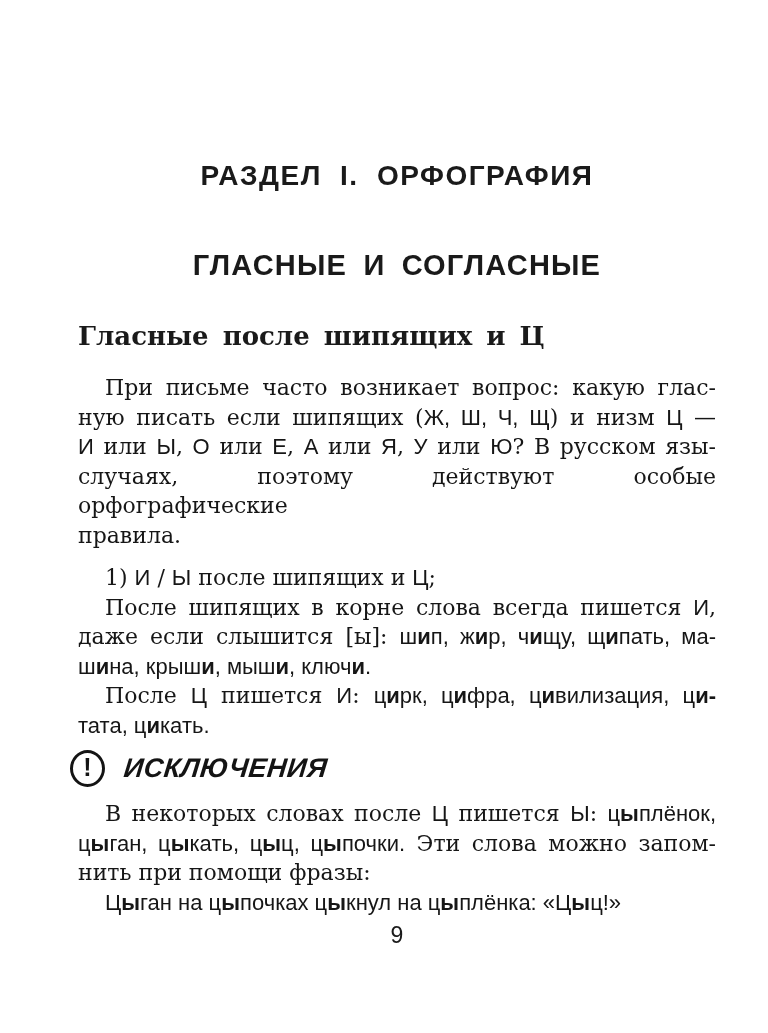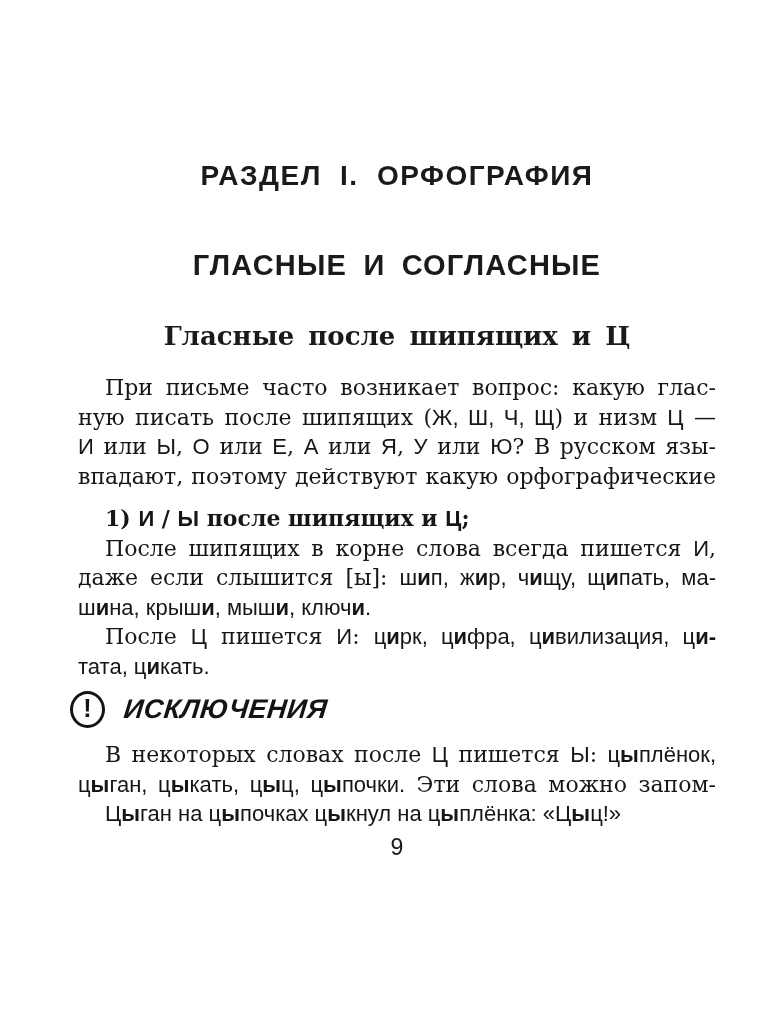--- a/index.html
+++ b/index.html
@@ -34,34 +34,34 @@
     font-family: "Liberation Sans", sans-serif;
     font-weight: 700;
     font-size: 29px;
     line-height: 26px;
     letter-spacing: 1.2px;
     word-spacing: 7px;
     color: #1a1a1a;
   }
   .h3 {
     margin: 42px 0 0 0;
-    text-align: center;
+    text-align: left;
     font-family: "DejaVu Serif", serif;
     font-weight: 700;
     font-size: 26px;
     line-height: 32px;
     word-spacing: 5px;
     color: #1a1a1a;
   }
   .text-blocks {
     margin-top: 21px;
     font-size: 22px;
   }
   .paragraph { margin: 0; }
-  .paragraph.spaced { margin-top: 13px; font-weight: bold; }
+  .paragraph.spaced { margin-top: 13px; }
   .line {
     line-height: 29.5px;
     text-align: justify;
     text-align-last: justify;
     white-space: normal;
   }
   .line.last { text-align-last: left; }
   .line.indent { text-indent: 27px; }
   .seg-serif { font-family: "DejaVu Serif", serif; }
   .seg-sans { font-family: "Liberation Sans", sans-serif; }
@@ -110,42 +110,44 @@
 </head>
 <body>
 
 <div class="page">
   <div class="h1">РАЗДЕЛ I. ОРФОГРАФИЯ</div>
   <div class="h2">ГЛАСНЫЕ И СОГЛАСНЫЕ</div>
   <div class="h3">Гласные после шипящих и Ц</div>
   <div class="text-blocks">
       <div class="paragraph">
         <div class="line indent"><span class="seg-serif">При письме часто возникает вопрос: какую глас-</span></div>
-        <div class="line"><span class="seg-serif">ную писать после шипящих (</span><span class="seg-sans">Ж, Ш, Ч, Щ</span><span class="seg-serif">) и низм </span><span class="seg-sans">Ц</span><span class="seg-serif"> —</span></div>
+        <div class="line"><span class="seg-serif">ную писать если шипящих (</span><span class="seg-sans">Ж, Ш, Ч, Щ</span><span class="seg-serif">) и низм </span><span class="seg-sans">Ц</span><span class="seg-serif"> —</span></div>
         <div class="line"><span class="seg-sans">И</span><span class="seg-serif"> или </span><span class="seg-sans">Ы</span><span class="seg-serif">, </span><span class="seg-sans">О</span><span class="seg-serif"> или </span><span class="seg-sans">Е</span><span class="seg-serif">, </span><span class="seg-sans">А</span><span class="seg-serif"> или </span><span class="seg-sans">Я</span><span class="seg-serif">, </span><span class="seg-sans">У</span><span class="seg-serif"> или </span><span class="seg-sans">Ю</span><span class="seg-serif">? В русском язы-</span></div>
-        <div class="line"><span class="seg-serif">впадают, поэтому действуют какую орфографические</span></div>
+        <div class="line"><span class="seg-serif">случаях, поэтому действуют особые орфографические</span></div>
+        <div class="line last"><span class="seg-serif">правила.</span></div>
       </div>
       <div class="paragraph spaced">
         <div class="line indent last"><span class="seg-serif">1) </span><span class="seg-sans">И</span><span class="seg-serif"> / </span><span class="seg-sans">Ы</span><span class="seg-serif"> после шипящих и </span><span class="seg-sans">Ц</span><span class="seg-serif">;</span></div>
       </div>
       <div class="paragraph">
         <div class="line indent"><span class="seg-serif">После шипящих в корне слова всегда пишется </span><span class="seg-sans">И</span><span class="seg-serif">,</span></div>
         <div class="line"><span class="seg-serif">даже если слышится [ы]: </span><span class="seg-sans">ш</span><span class="seg-sans-bold">и</span><span class="seg-sans">п, ж</span><span class="seg-sans-bold">и</span><span class="seg-sans">р, ч</span><span class="seg-sans-bold">и</span><span class="seg-sans">щу, щ</span><span class="seg-sans-bold">и</span><span class="seg-sans">пать, ма-</span></div>
         <div class="line last"><span class="seg-sans">ш</span><span class="seg-sans-bold">и</span><span class="seg-sans">на, крыш</span><span class="seg-sans-bold">и</span><span class="seg-sans">, мыш</span><span class="seg-sans-bold">и</span><span class="seg-sans">, ключ</span><span class="seg-sans-bold">и</span><span class="seg-sans">.</span></div>
       </div>
       <div class="paragraph">
         <div class="line indent"><span class="seg-serif">После </span><span class="seg-sans">Ц</span><span class="seg-serif"> пишется </span><span class="seg-sans">И</span><span class="seg-serif">: </span><span class="seg-sans">ц</span><span class="seg-sans-bold">и</span><span class="seg-sans">рк, ц</span><span class="seg-sans-bold">и</span><span class="seg-sans">фра, ц</span><span class="seg-sans-bold">и</span><span class="seg-sans">вилизация, ц</span><span class="seg-sans-bold">и-</span></div>
         <div class="line last"><span class="seg-sans">тата, ц</span><span class="seg-sans-bold">и</span><span class="seg-sans">кать.</span></div>
       </div>
       <div class="exceptions-heading">
         <span class="exc-icon">!</span>
         <span class="exc-label">ИСКЛЮЧЕНИЯ</span>
       </div>
       <div class="paragraph">
         <div class="line indent"><span class="seg-serif">В некоторых словах после </span><span class="seg-sans">Ц</span><span class="seg-serif"> пишется </span><span class="seg-sans">Ы</span><span class="seg-serif">: </span><span class="seg-sans">ц</span><span class="seg-sans-bold">ы</span><span class="seg-sans">плёнок,</span></div>
         <div class="line"><span class="seg-sans">ц</span><span class="seg-sans-bold">ы</span><span class="seg-sans">ган, ц</span><span class="seg-sans-bold">ы</span><span class="seg-sans">кать, ц</span><span class="seg-sans-bold">ы</span><span class="seg-sans">ц, ц</span><span class="seg-sans-bold">ы</span><span class="seg-sans">почки.</span><span class="seg-serif"> Эти слова можно запом-</span></div>
+        <div class="line last"><span class="seg-serif">нить при помощи фразы:</span></div>
       </div>
       <div class="paragraph">
         <div class="line indent last"><span class="seg-sans">Ц</span><span class="seg-sans-bold">ы</span><span class="seg-sans">ган на ц</span><span class="seg-sans-bold">ы</span><span class="seg-sans">почках ц</span><span class="seg-sans-bold">ы</span><span class="seg-sans">кнул на ц</span><span class="seg-sans-bold">ы</span><span class="seg-sans">плёнка: «Ц</span><span class="seg-sans-bold">ы</span><span class="seg-sans">ц!»</span></div>
       </div>
     </div>
   <div class="page-number">9</div>
 </div>
 
 </body></html>

